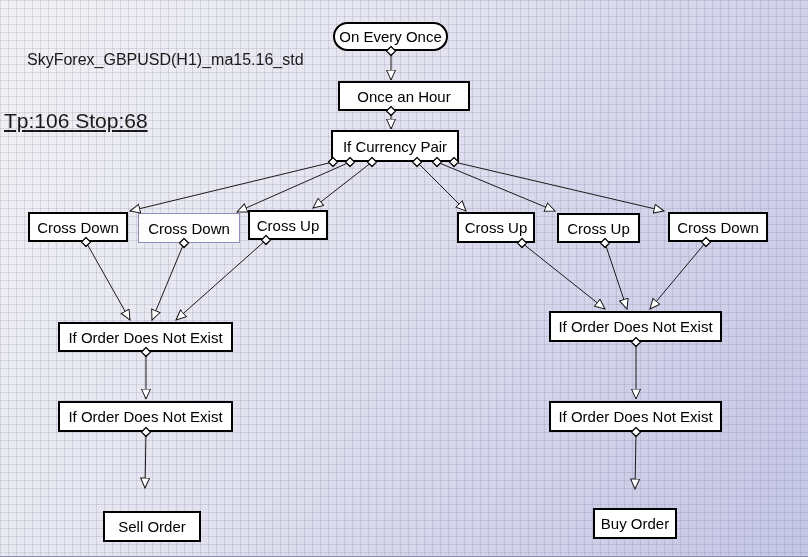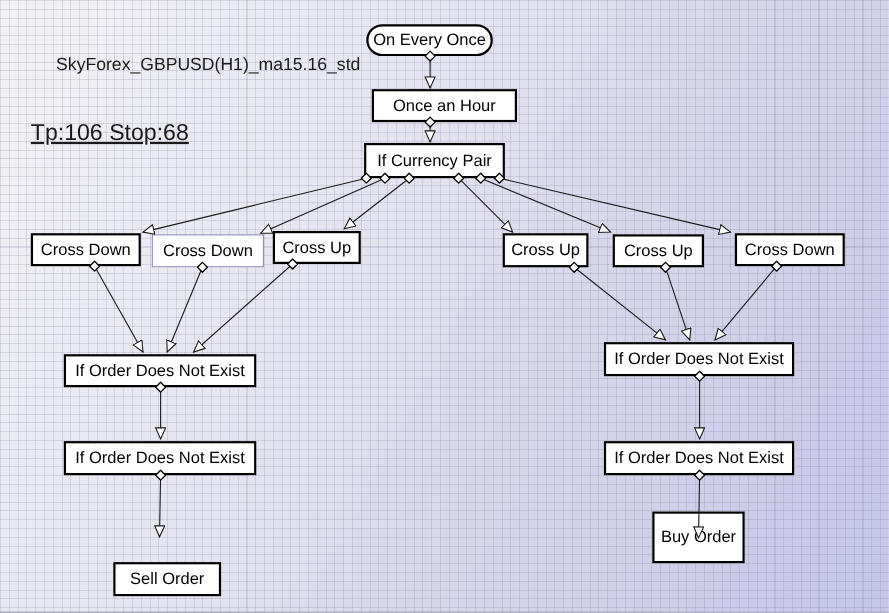--- a/index.html
+++ b/index.html
@@ -41,21 +41,20 @@
     cursor: default;
   }
   .node.stadium { border-radius: 15px; }
   .node.alt { border: 1px solid #8f8fb8; background: #fdfdff; }
 
   .floating-label {
     position: absolute;
     z-index: 2;
     color: #1a1a1a;
     white-space: nowrap;
-    margin-left: 24px;
   }
   .strategy-label { left: 27px; top: 51px; font-size: 16px; }
   .params-label   { left: 4px; top: 109px; font-size: 21px; text-decoration: underline; }
 </style>
 </head>
 <body>
 
 <div class="canvas">
 
   <div class="floating-label strategy-label">SkyForex_GBPUSD(H1)_ma15.16_std</div>
@@ -99,21 +98,21 @@
   <div class="node" style="left:103px; top:511px; width:98px; height:31px;">
     <span>Sell Order</span>
   </div>
 
   <div class="node" style="left:549px; top:311px; width:173px; height:31px;">
     <span>If Order Does Not Exist</span>
   </div>
   <div class="node" style="left:549px; top:401px; width:173px; height:31px;">
     <span>If Order Does Not Exist</span>
   </div>
-  <div class="node" style="left:593px; top:465px; width:84px; height:47px;">
+  <div class="node" style="left:593px; top:508px; width:84px; height:31px;">
     <span>Buy Order</span>
   </div>
 
   <svg class="edges" width="808" height="557" viewBox="0 0 808 557" xmlns="http://www.w3.org/2000/svg">
     <defs>
       <marker id="arrow" markerUnits="userSpaceOnUse" markerWidth="14" markerHeight="12" refX="10.5" refY="5" orient="auto">
         <path d="M0.5 0.5 L10.5 5 L0.5 9.5 Z" fill="#ffffff" stroke="#1a1a1a" stroke-width="1"></path>
       </marker>
     </defs>
 

